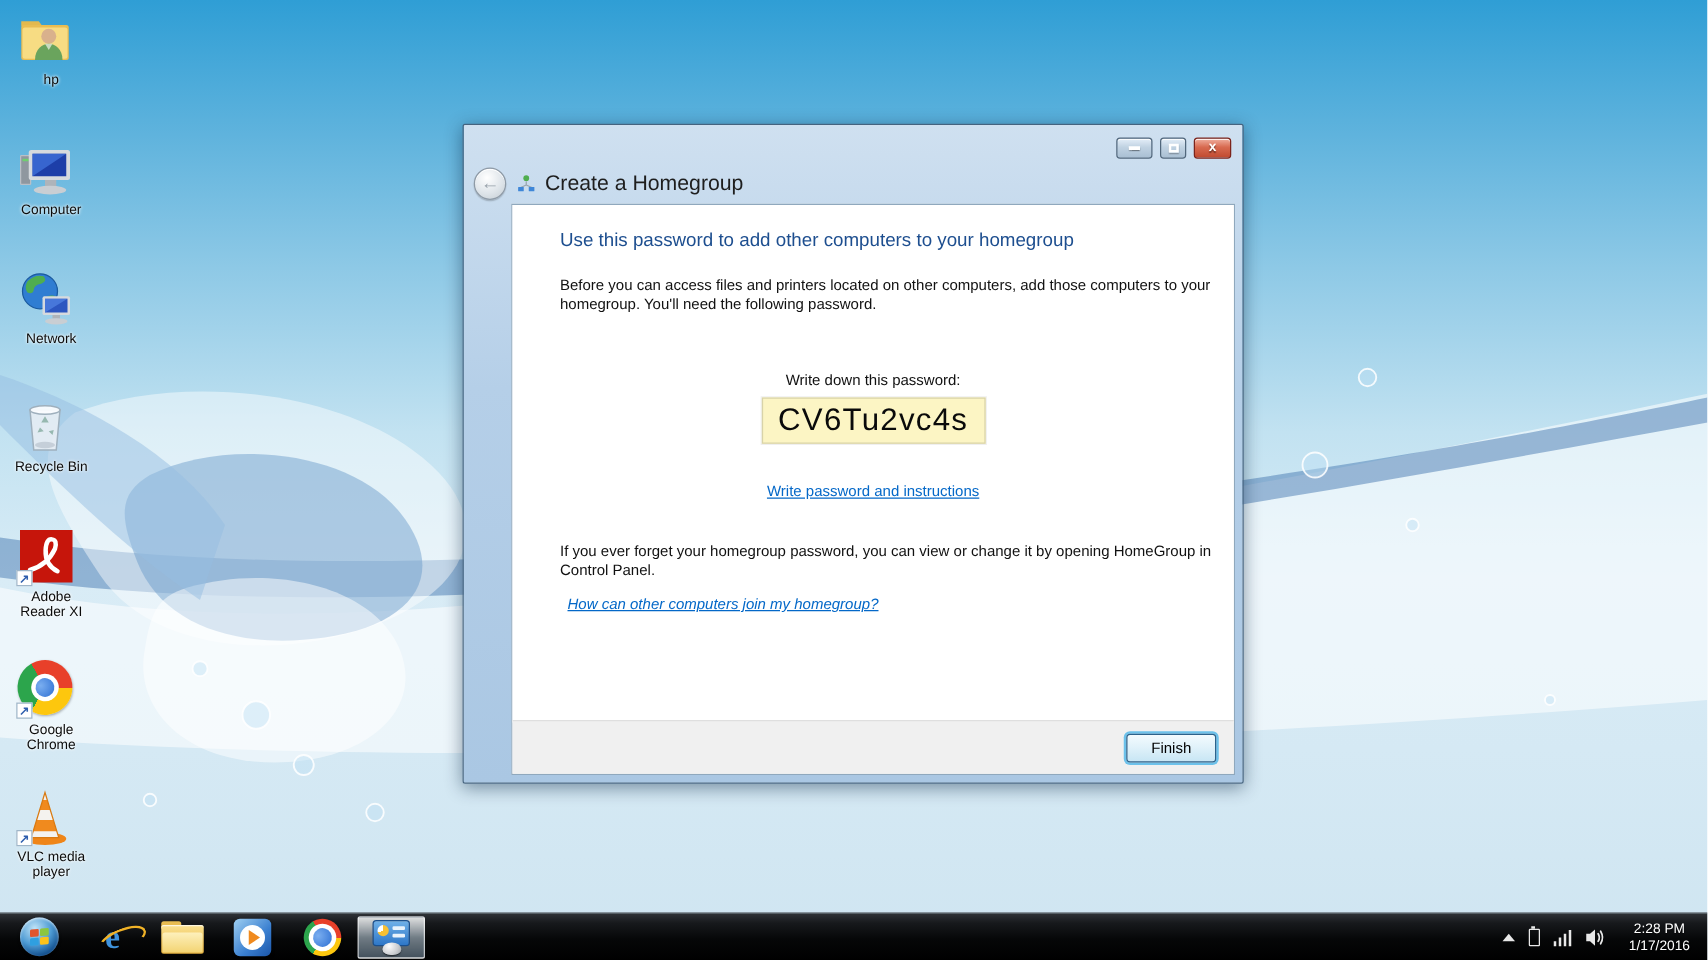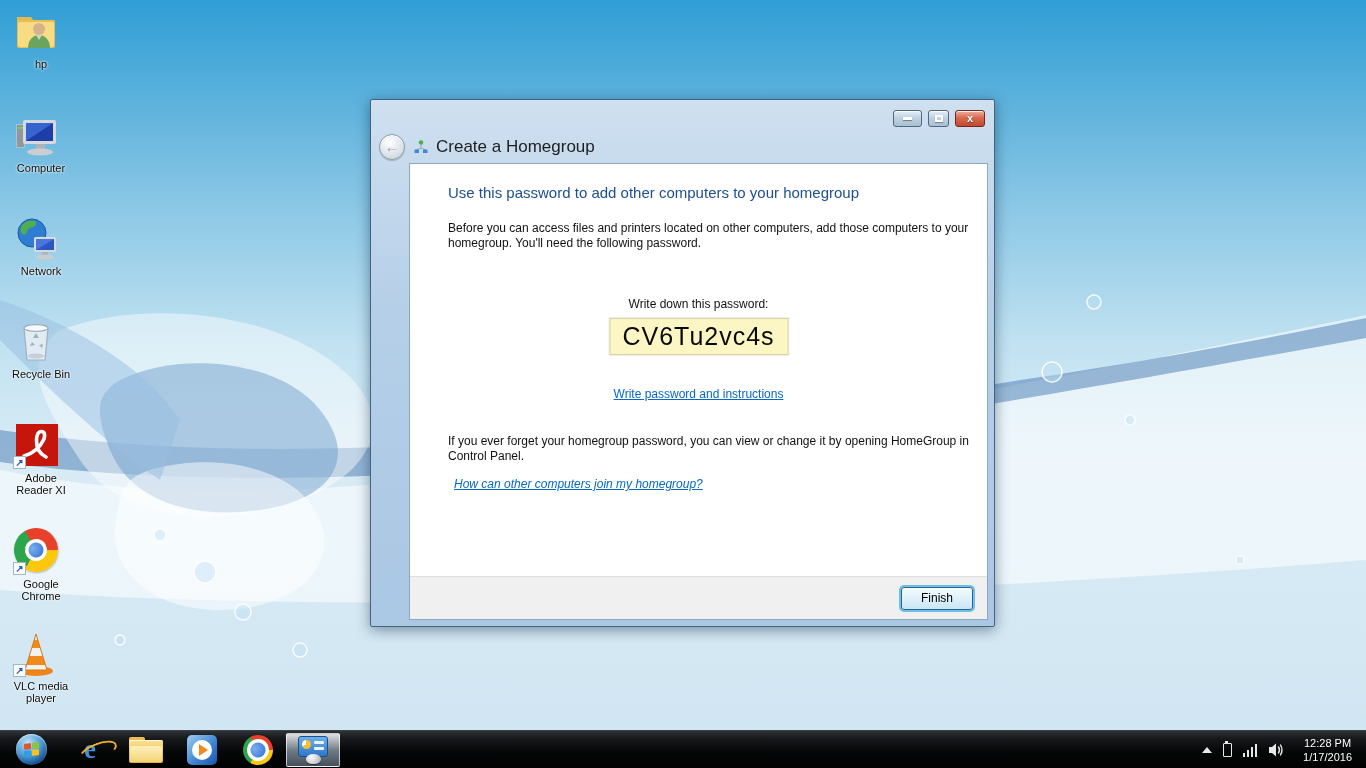--- a/index.html
+++ b/index.html
@@ -353,18 +353,18 @@
             <i style="height:13px"></i>
         </div>
       </div>
       <div class="tray-ic">
         <svg width="18" height="16" viewBox="0 0 18 16">
           <polygon points="1,5 4,5 8,1.5 8,14.5 4,11 1,11" fill="#e8e8e8"></polygon>
           <path d="M10.5 5 Q12.5 8 10.5 11 M12.5 3 Q15.5 8 12.5 13" stroke="#e8e8e8" stroke-width="1.4" fill="none" stroke-linecap="round"></path>
         </svg>
       </div>
       <div class="clock">
-        <div>12:28 PM</div>
+        <div>2:28 PM</div>
         <div>1/17/2016</div>
       </div>
     </div>
   </div>
 </div>
 
 </body></html>

